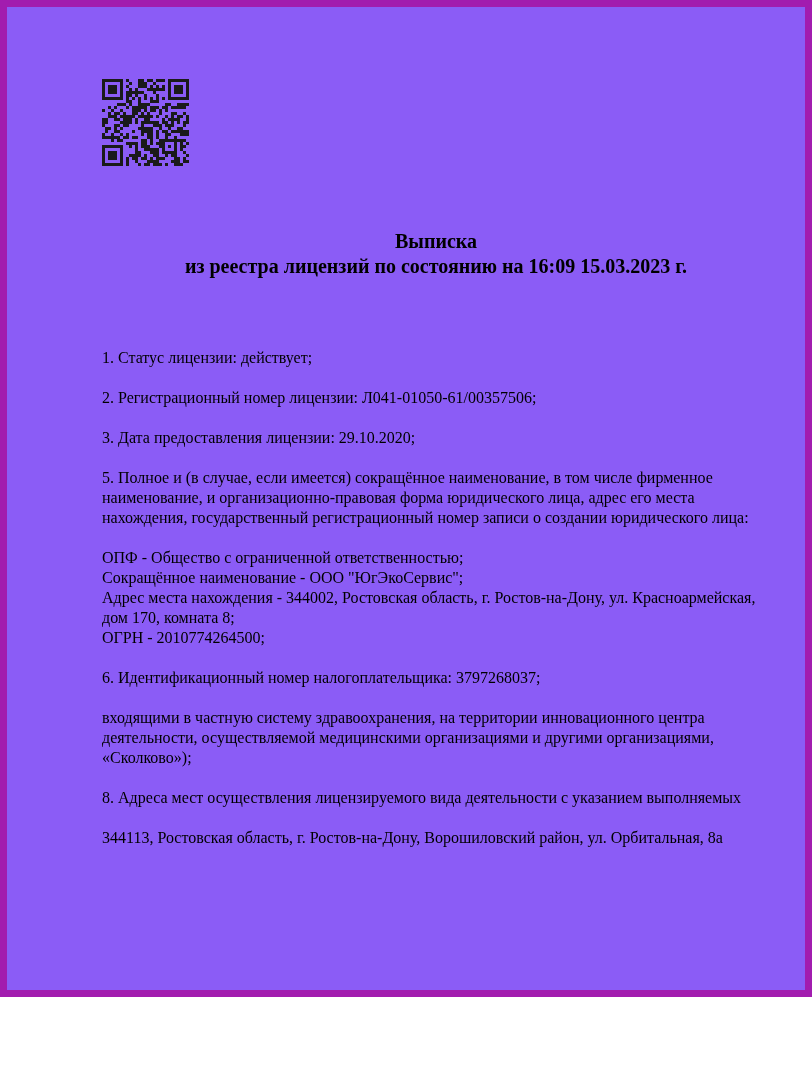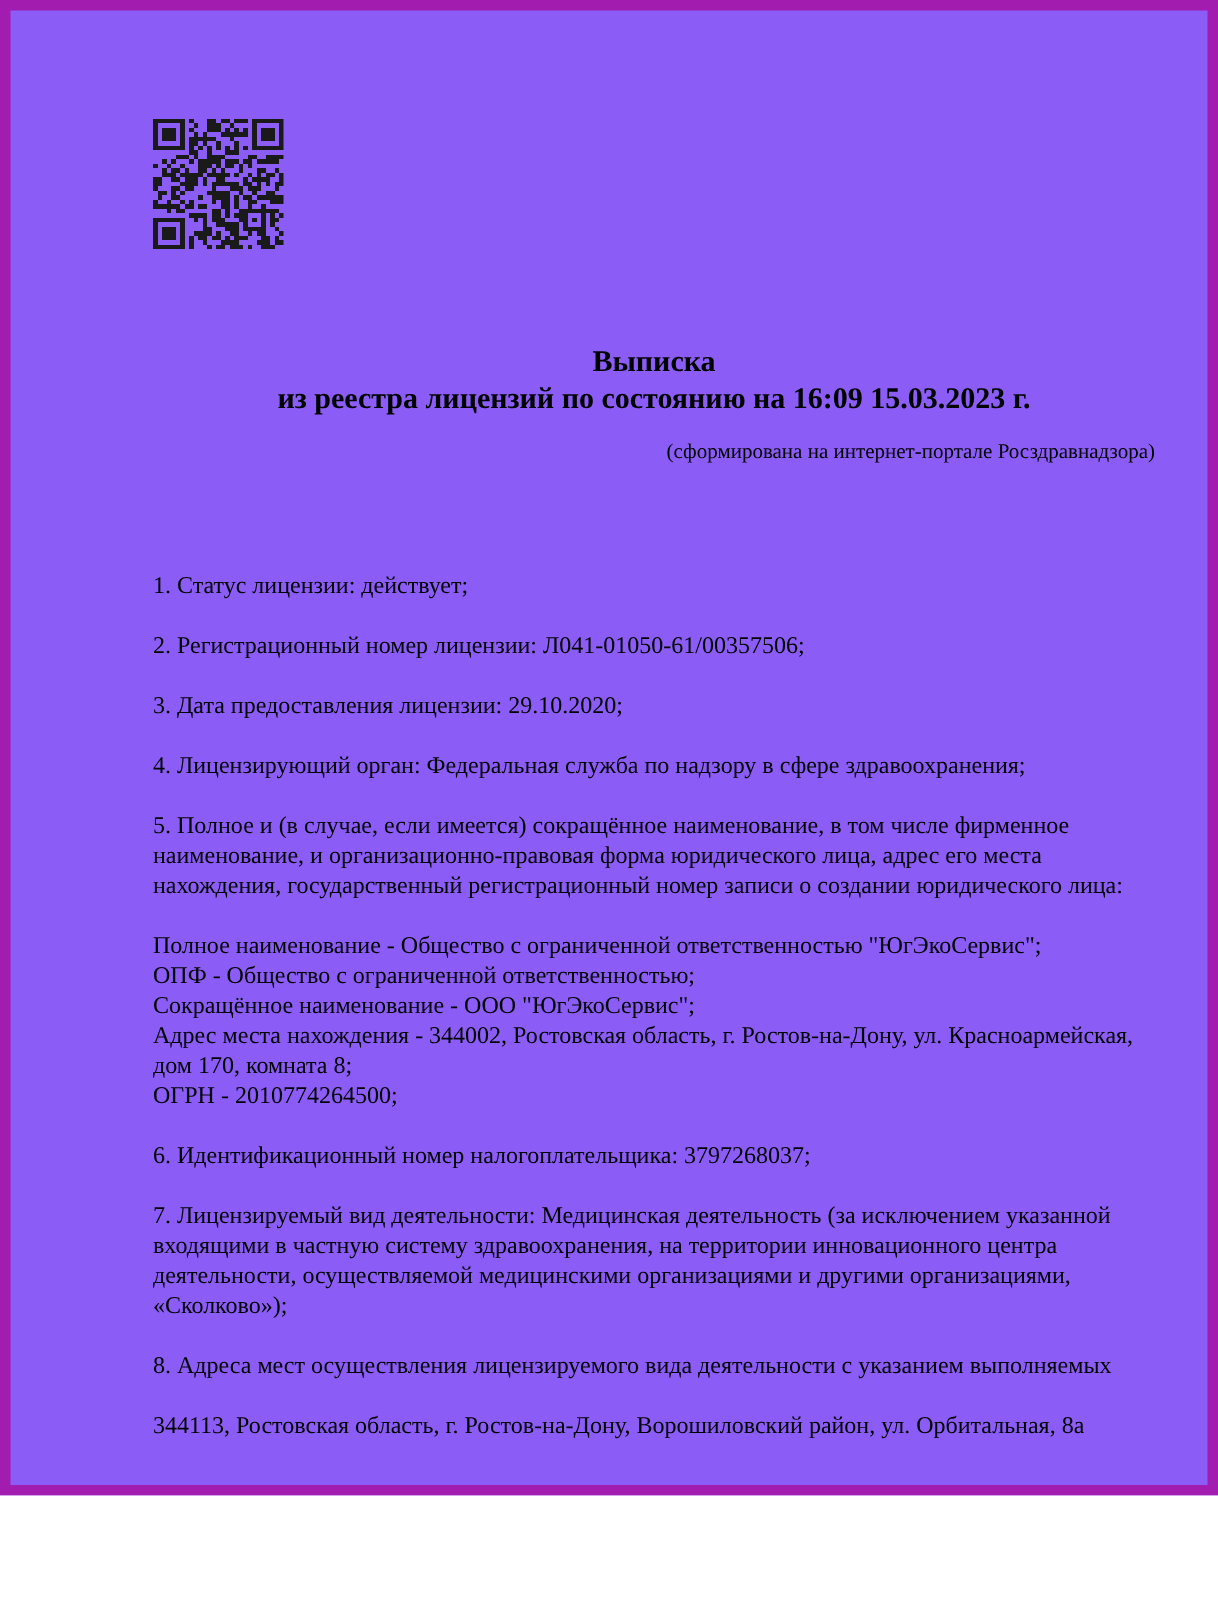--- a/index.html
+++ b/index.html
@@ -495,50 +495,46 @@
       </svg>
   </div>
 
   <div class="content">
 
     <div class="title">
       <div>Выписка</div>
       <div>из реестра лицензий по состоянию на 16:09 15.03.2023 г.</div>
     </div>
 
-    <div class="note">(сформирована на интернет-портале Росздравнадзора)</div>
 
     <div class="body-text">
       <div class="para">1. Статус лицензии: действует;</div>
 
       <div class="para">2. Регистрационный номер лицензии: Л041-01050-61/00357506;</div>
 
       <div class="para">3. Дата предоставления лицензии: 29.10.2020;</div>
 
-      <div class="para">4. Лицензирующий орган: Федеральная служба по надзору в сфере здравоохранения;</div>
 
       <div class="para">
           <div>5. Полное и (в случае, если имеется) сокращённое наименование, в том числе фирменное</div>
           <div>наименование, и организационно-правовая форма юридического лица, адрес его места</div>
           <div>нахождения, государственный регистрационный номер записи о создании юридического лица:</div>
         </div>
 
       <div class="para">
-          <div>Полное наименование - Общество с ограниченной ответственностью "ЮгЭкоСервис";</div>
           <div>ОПФ - Общество с ограниченной ответственностью;</div>
           <div>Сокращённое наименование - ООО "ЮгЭкоСервис";</div>
           <div>Адрес места нахождения - 344002, Ростовская область, г. Ростов-на-Дону, ул. Красноармейская,</div>
           <div>дом 170, комната 8;</div>
           <div>ОГРН - 2010774264500;</div>
         </div>
 
       <div class="para">6. Идентификационный номер налогоплательщика: 3797268037;</div>
 
       <div class="para">
-          <div>7. Лицензируемый вид деятельности: Медицинская деятельность (за исключением указанной</div>
           <div>входящими в частную систему здравоохранения, на территории инновационного центра</div>
           <div>деятельности, осуществляемой медицинскими организациями и другими организациями,</div>
           <div>«Сколково»);</div>
         </div>
 
       <div class="para">
           <div>8. Адреса мест осуществления лицензируемого вида деятельности с указанием выполняемых</div>
         </div>
 
       <div class="para">344113, Ростовская область, г. Ростов-на-Дону, Ворошиловский район, ул. Орбитальная, 8а</div>

